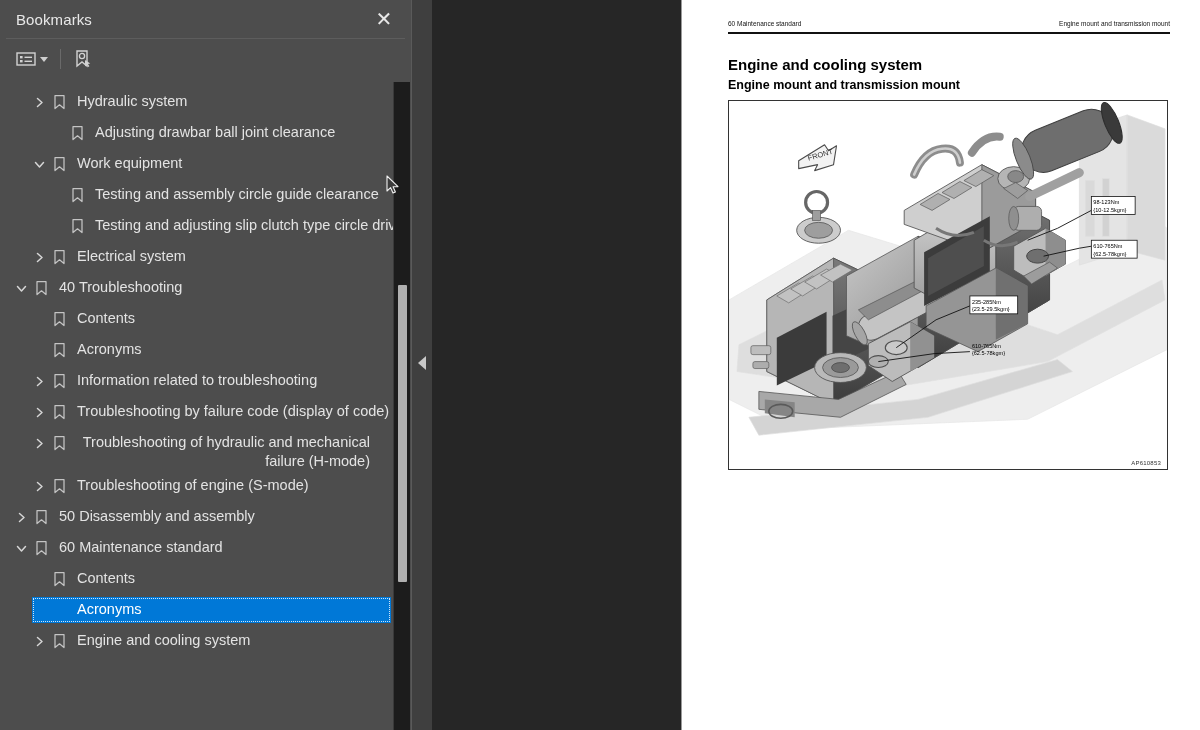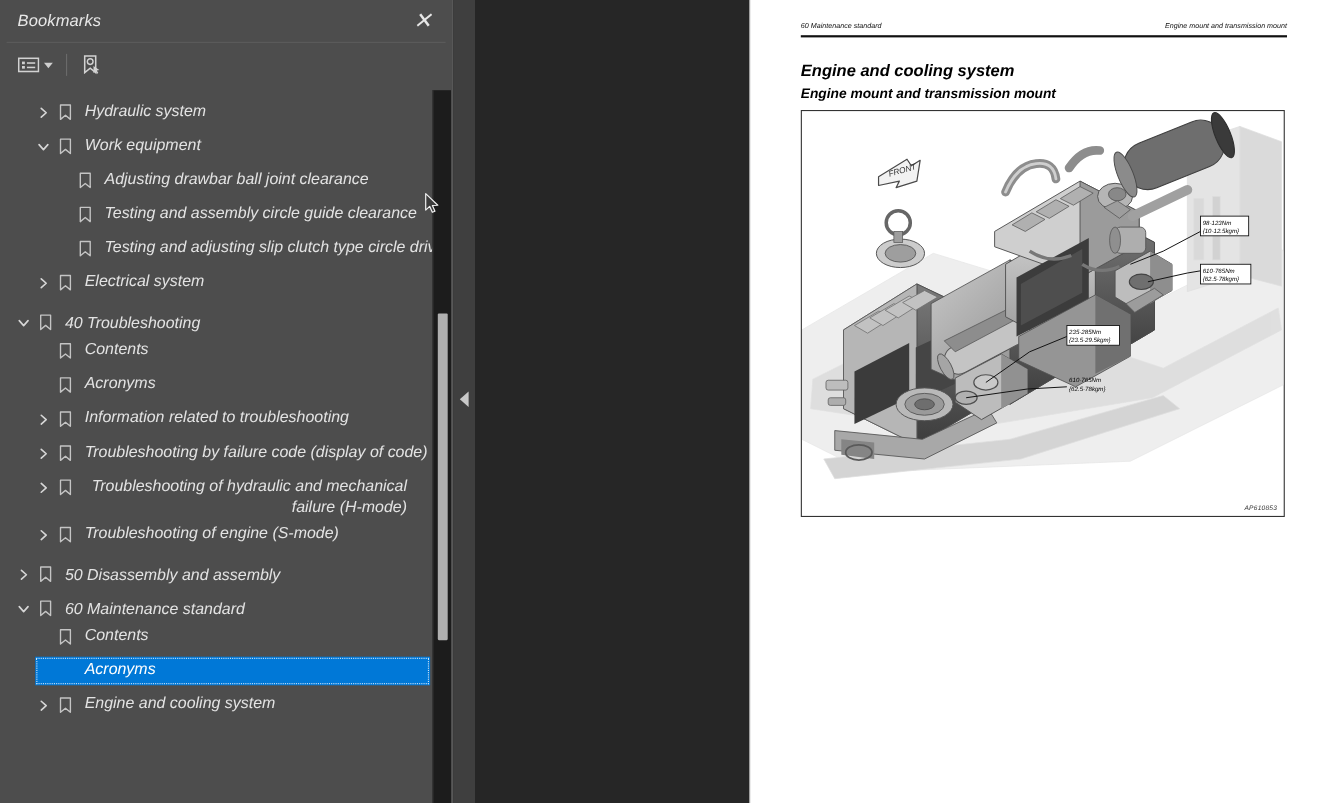--- a/index.html
+++ b/index.html
@@ -2,21 +2,21 @@
 <html><head>
 <meta charset="utf-8">
 <style>
   * { box-sizing: border-box; margin: 0; padding: 0; }
   html, body {
     width: 1200px; height: 730px;
     overflow: hidden;
     background: #262626;
     font-family: "Liberation Sans", sans-serif;
   }
-  .app { position: relative; width: 1064px; height: 730px; font-style: italic; }
+  .app { position: relative; width: 1064px; height: 730px; }
 
   
   .panel {
     position: absolute; left: 0; top: 0;
     width: 412px; height: 730px;
     background: #4d4d4d;
     border-right: 1px solid #5a5a5a;
   }
   .panel-header {
     position: relative;
@@ -112,21 +112,21 @@
     position: absolute;
     left: 32px; right: 1px;
     top: 2px; height: 26px;
     background: #0078d7;
     outline: 1px dotted #cfe4f7;
     outline-offset: -2px;
   }
   .row.selected .label { position: relative; color: #ffffff; }
 
   
-  .lvl0 { padding-left: 12px; align-items: flex-end; }
+  .lvl0 { padding-left: 12px; }
   .lvl1 { padding-left: 30px; text-align: right; }
   .lvl2 { padding-left: 48px; }
   .no-twisty .twisty { visibility: hidden; }
 
   
   .scrollbar {
     position: absolute;
     left: 393px; top: 82px;
     width: 17px; height: 648px;
     background: #1c1c1c;
@@ -272,41 +272,41 @@
                 <path fill="none" stroke="#d6d6d6" stroke-width="1.5" stroke-linecap="round" stroke-linejoin="round" d="M3.5 1.5 L8 5.5 L3.5 9.5"></path>
               </svg>
             </span>
             <span class="bm">
               <svg width="13" height="16" viewBox="0 0 13 16">
                 <path d="M2 1.5 H11 V14.5 L6.5 10.8 L2 14.5 Z" fill="none" stroke="#c4c4c4" stroke-width="1.25" stroke-linejoin="round"></path>
               </svg>
             </span>
             <span class="label">Hydraulic system</span>
           </div>
-          <div class="row lvl1">
-            <span class="twisty">
-              <svg width="11" height="11" viewBox="0 0 11 11">
-                <path fill="none" stroke="#d6d6d6" stroke-width="1.5" stroke-linecap="round" stroke-linejoin="round" d="M1.5 3.5 L5.5 8 L9.5 3.5"></path>
-              </svg>
-            </span>
-            <span class="bm">
-              <svg width="13" height="16" viewBox="0 0 13 16">
-                <path d="M2 1.5 H11 V14.5 L6.5 10.8 L2 14.5 Z" fill="none" stroke="#c4c4c4" stroke-width="1.25" stroke-linejoin="round"></path>
-              </svg>
-            </span>
-            <span class="label">Work equipment</span>
-          </div>
           <div class="row lvl2 no-twisty">
             <span class="twisty"></span>
             <span class="bm">
               <svg width="13" height="16" viewBox="0 0 13 16">
                 <path d="M2 1.5 H11 V14.5 L6.5 10.8 L2 14.5 Z" fill="none" stroke="#c4c4c4" stroke-width="1.25" stroke-linejoin="round"></path>
               </svg>
             </span>
             <span class="label">Adjusting drawbar ball joint clearance</span>
+          </div>
+          <div class="row lvl1">
+            <span class="twisty">
+              <svg width="11" height="11" viewBox="0 0 11 11">
+                <path fill="none" stroke="#d6d6d6" stroke-width="1.5" stroke-linecap="round" stroke-linejoin="round" d="M1.5 3.5 L5.5 8 L9.5 3.5"></path>
+              </svg>
+            </span>
+            <span class="bm">
+              <svg width="13" height="16" viewBox="0 0 13 16">
+                <path d="M2 1.5 H11 V14.5 L6.5 10.8 L2 14.5 Z" fill="none" stroke="#c4c4c4" stroke-width="1.25" stroke-linejoin="round"></path>
+              </svg>
+            </span>
+            <span class="label">Work equipment</span>
           </div>
           <div class="row lvl2 no-twisty">
             <span class="twisty"></span>
             <span class="bm">
               <svg width="13" height="16" viewBox="0 0 13 16">
                 <path d="M2 1.5 H11 V14.5 L6.5 10.8 L2 14.5 Z" fill="none" stroke="#c4c4c4" stroke-width="1.25" stroke-linejoin="round"></path>
               </svg>
             </span>
             <span class="label">Testing and assembly circle guide clearance</span>
           </div>

